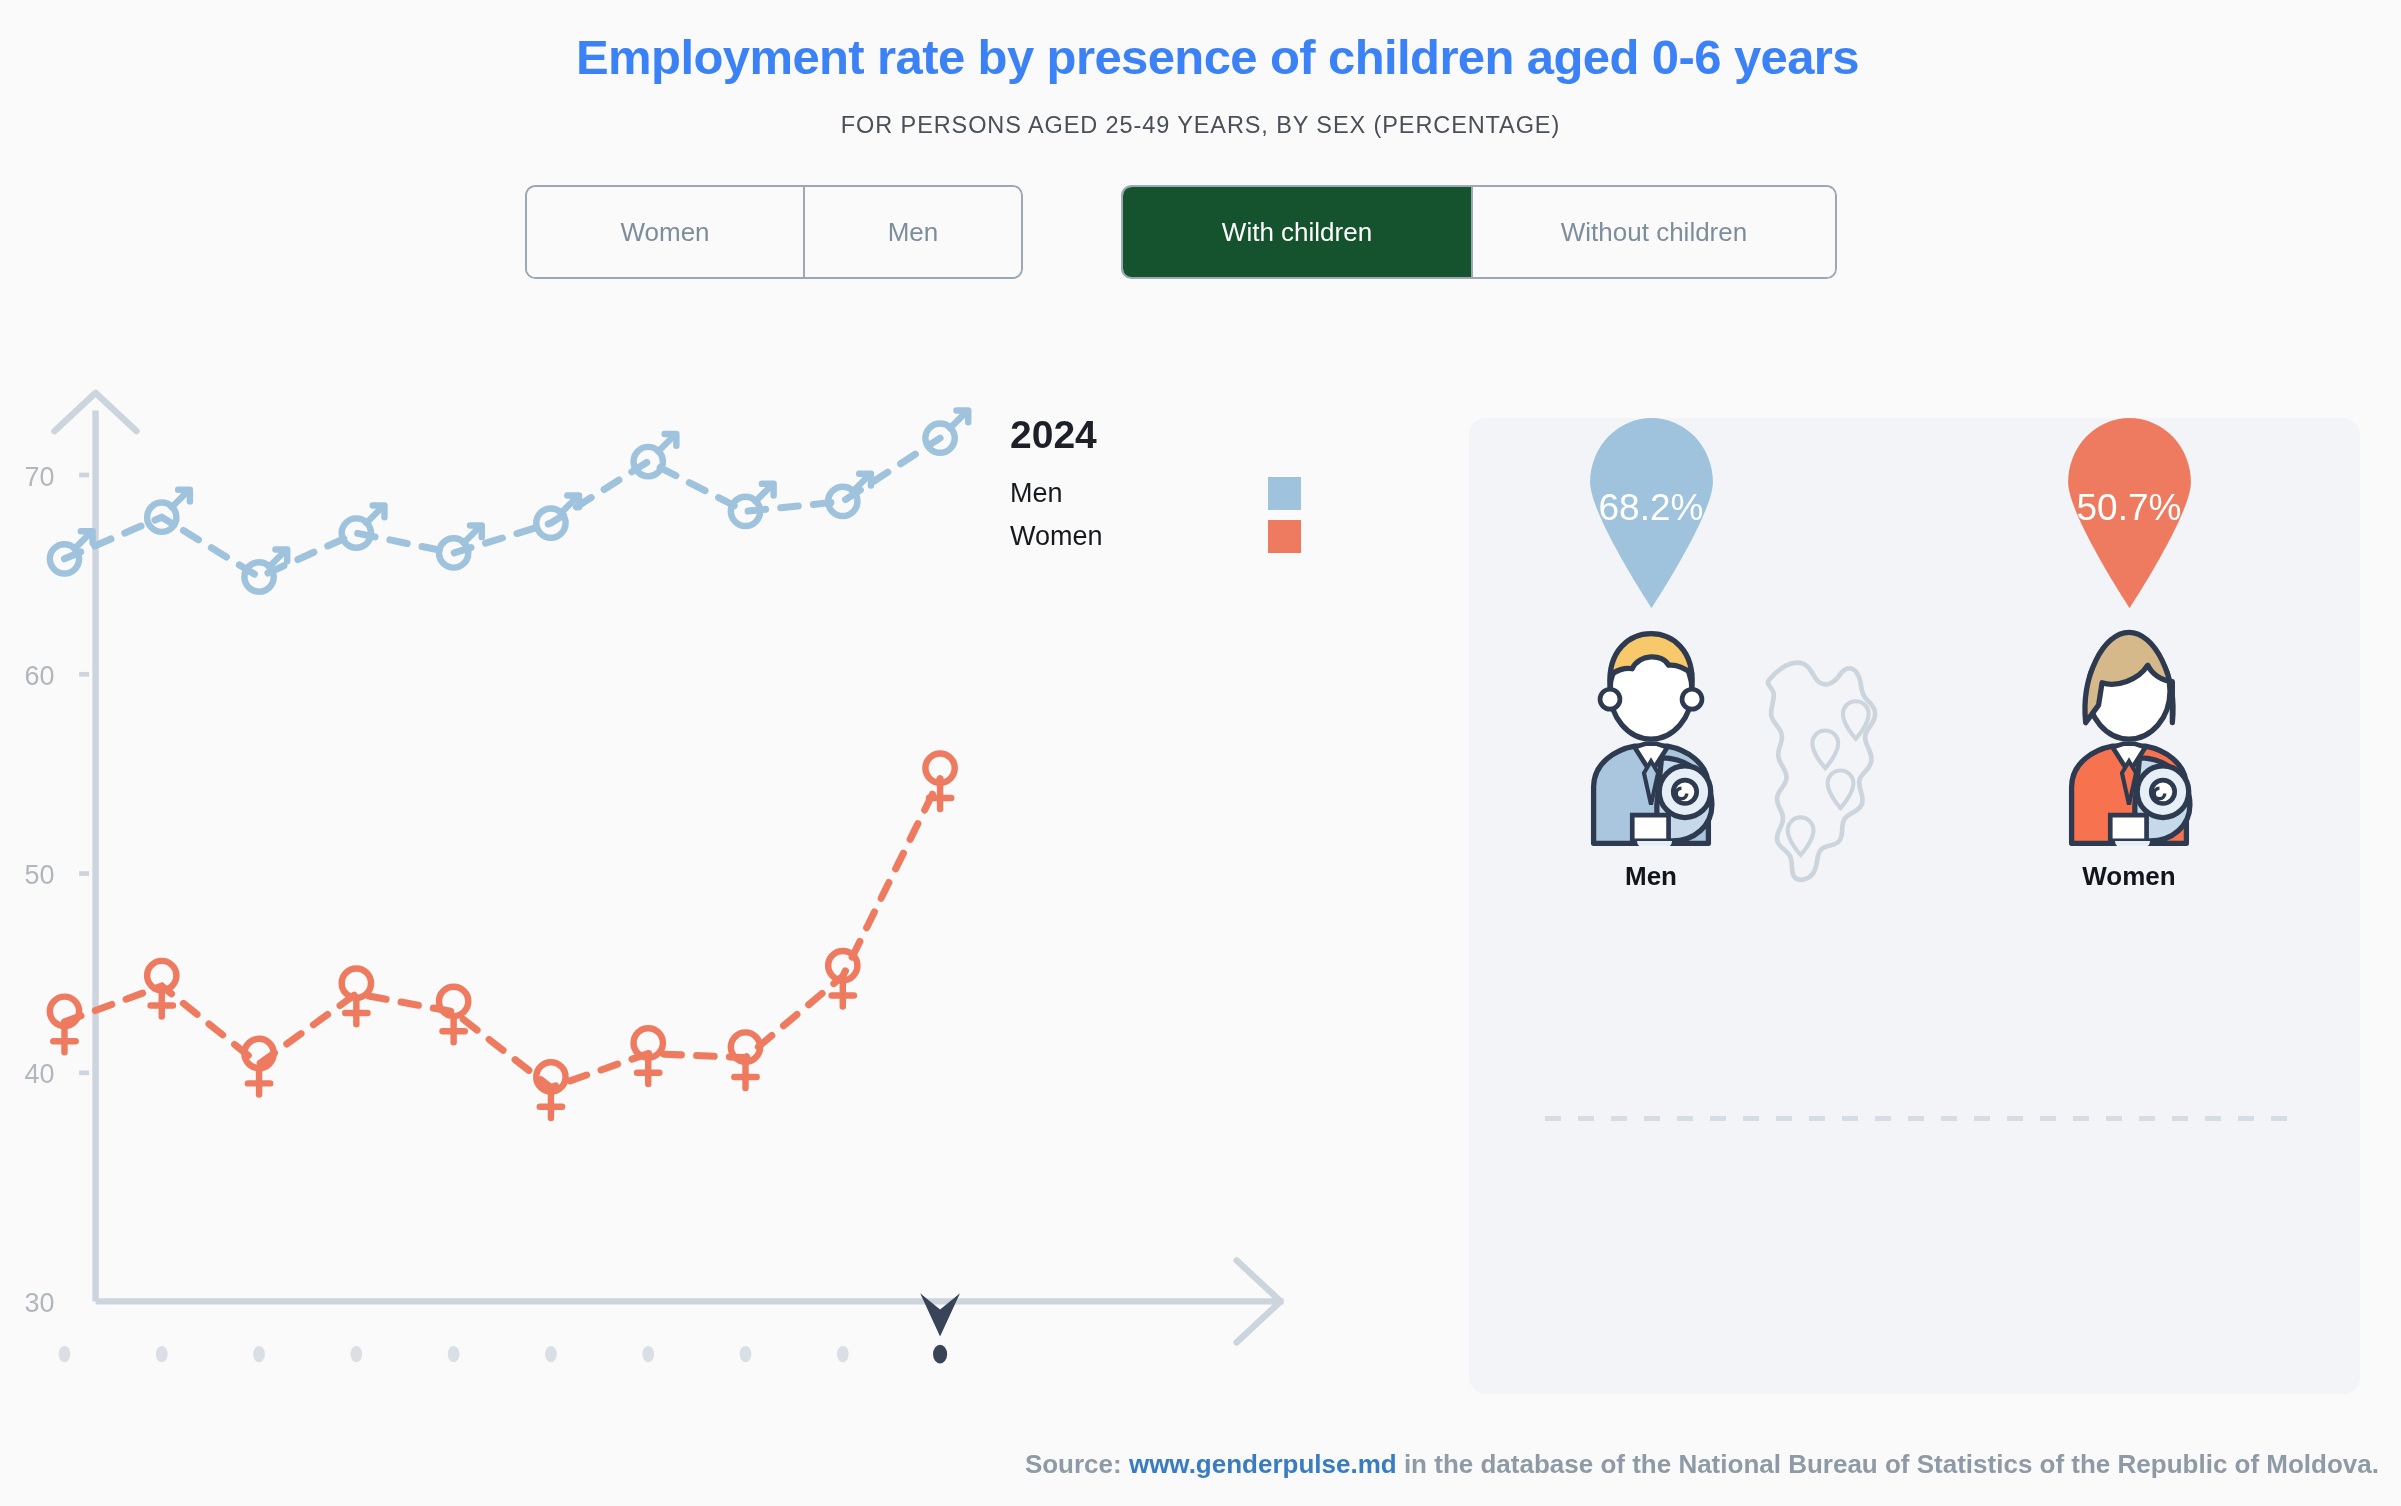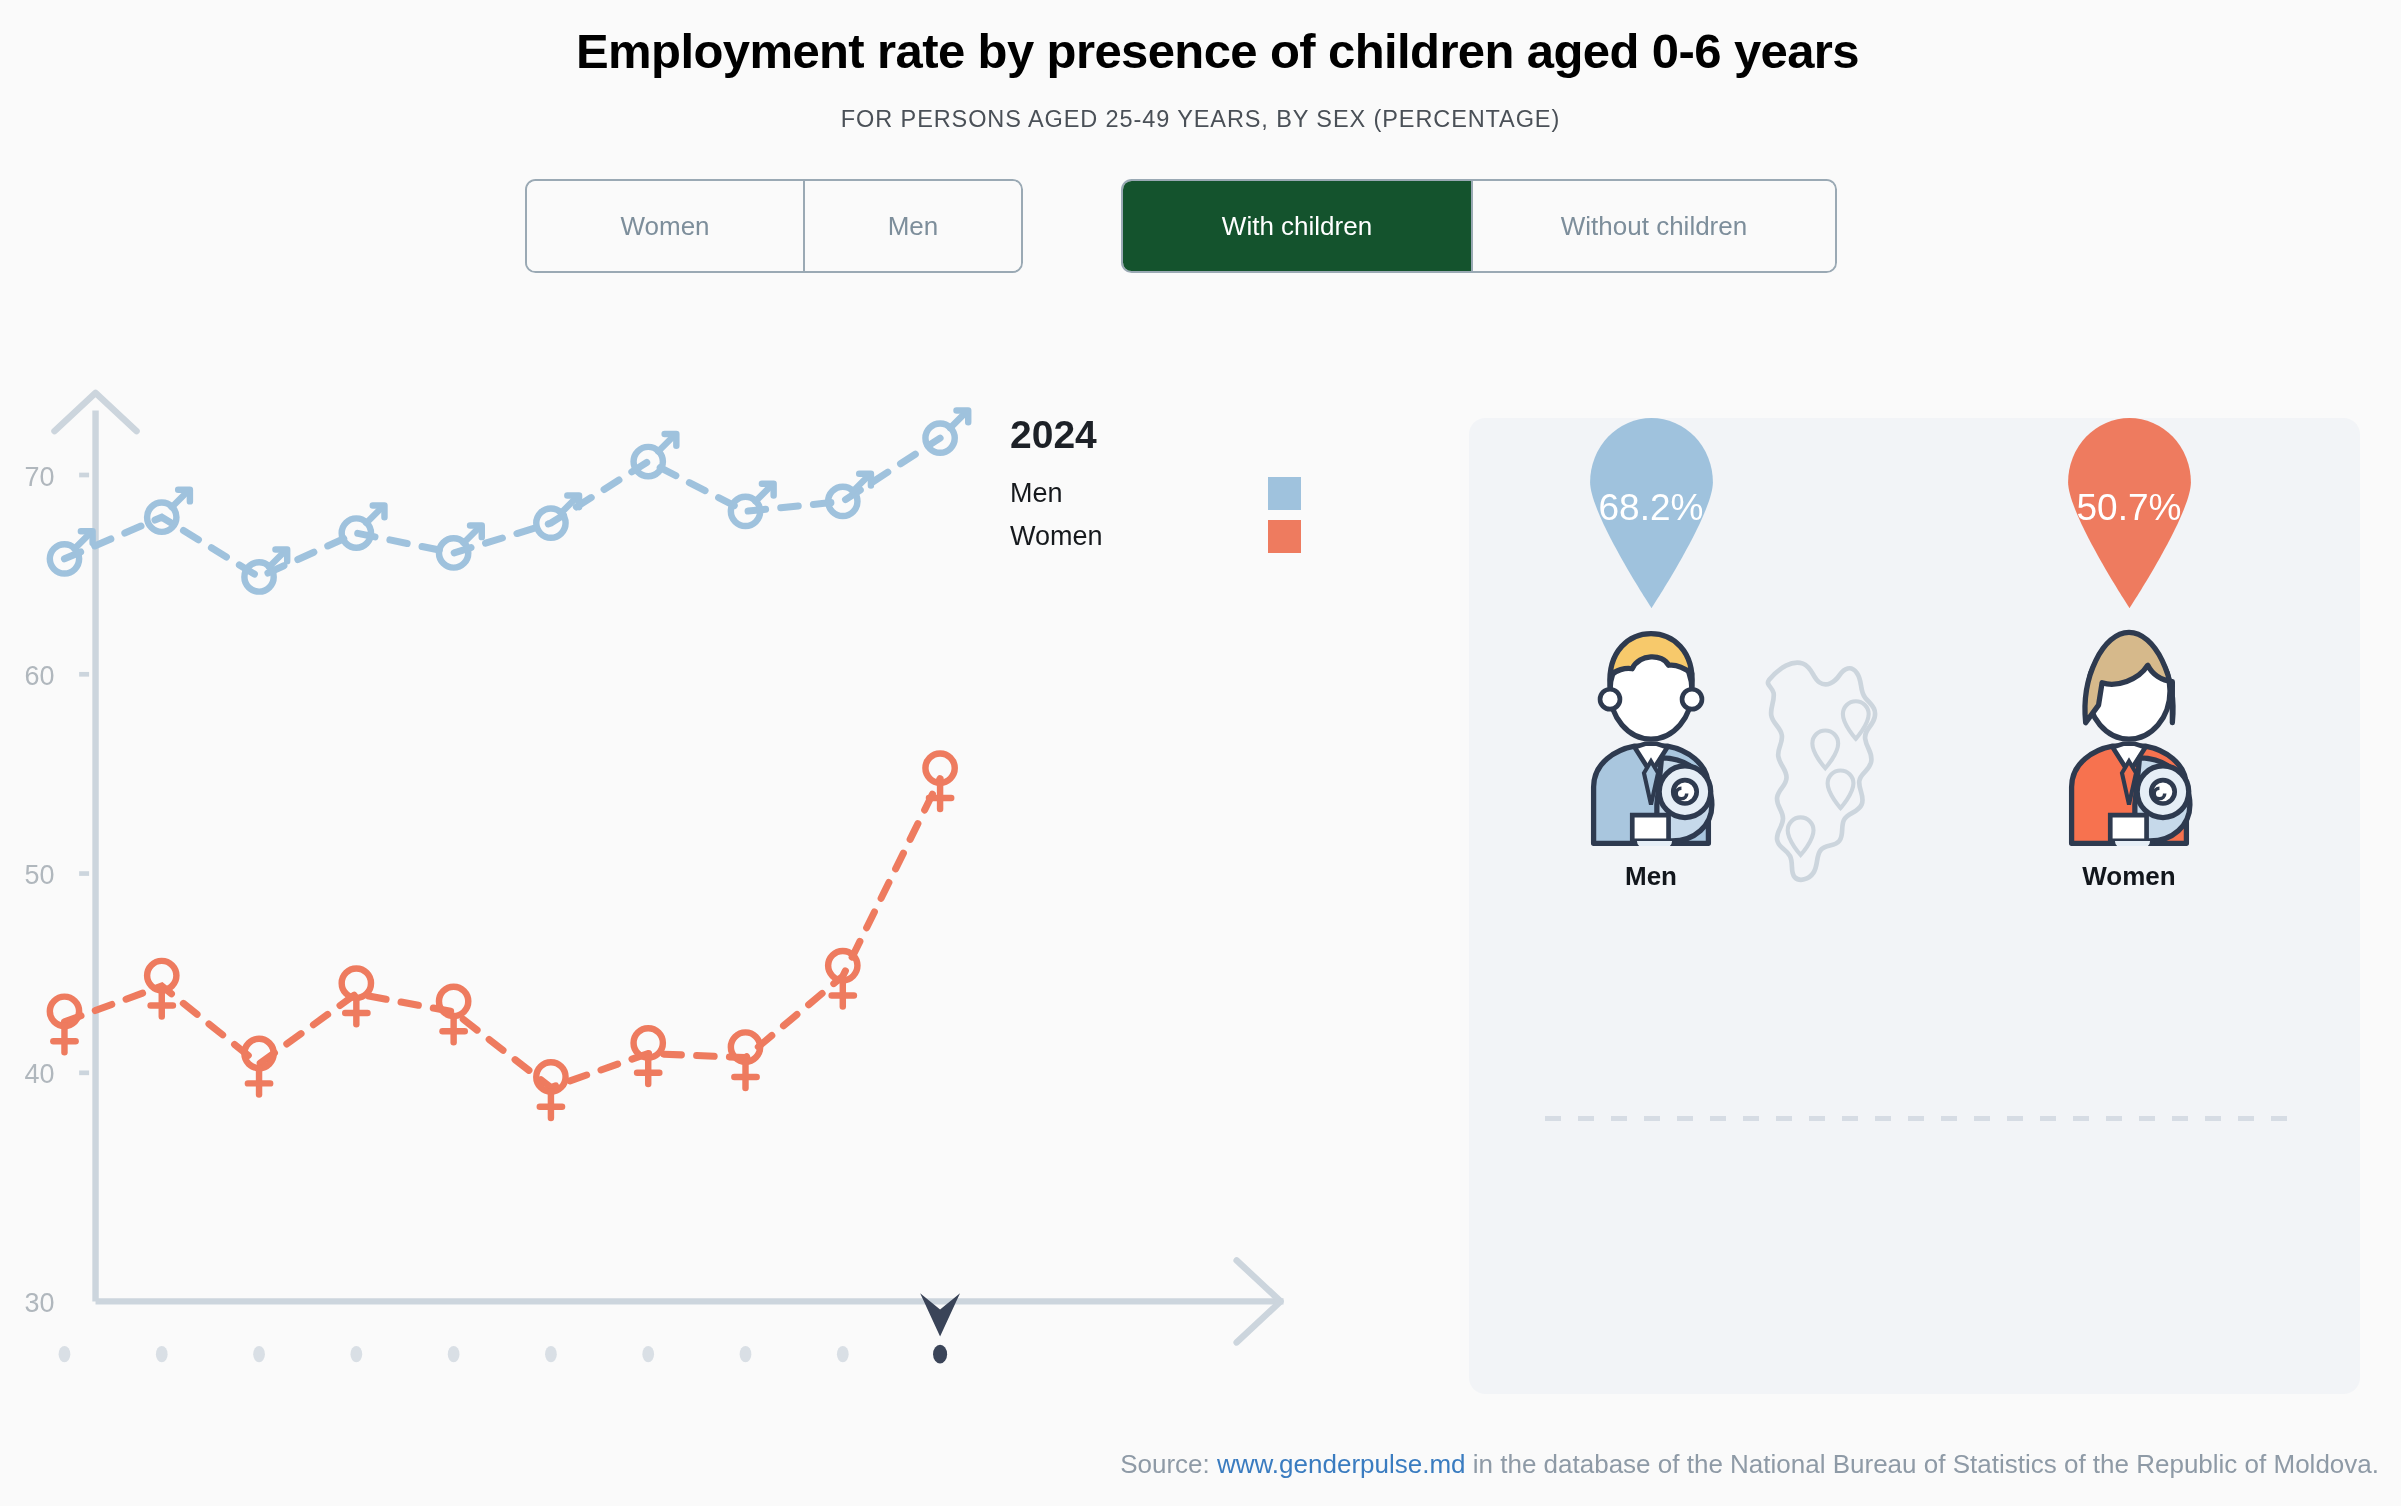--- a/index.html
+++ b/index.html
@@ -8,22 +8,22 @@
     background:#fafafa;
     font-family:"Liberation Sans", sans-serif;
     -webkit-font-smoothing:antialiased;
     overflow:hidden;
     position:relative;
   }
 
   
   .header { text-align:center; padding-top:22px; }
   .title {
-    font-size:49px; font-weight:bold; color:#000000;
-    letter-spacing:-0.6px; line-height:1.05; margin:4px;padding-left:34px;
+    font-size:49px; font-weight:bold; color:#3b82f6;
+    letter-spacing:-0.6px; line-height:1.05; margin:10px;padding-left:34px;
   }
   .subtitle {
     font-size:23.5px; color:#4a5057; letter-spacing:0.9px;
     margin-top:29px; font-weight:400;
   }
 
   
   .toggle-row {
     display:flex; align-items:center;
     margin-top:46px; padding-left:525px; gap:98px;
@@ -83,21 +83,21 @@
     background-size:33px 4.7px; background-repeat:repeat-x;
   }
   .note {
     position:absolute; left:77px; top:752px; width:786px;
     font-size:26px; line-height:1.46; color:#14181d;
   }
 
   
   .footer {
     position:absolute; right:22px; bottom:26px;
-    font-size:26px; color:#8e9aa6;
+    font-size:26px; color:#8e9aa6;font-weight:bold;
   }
   .footer a { color:#3a7cc0; text-decoration:none; }
 </style>
 </head>
 <body>
 
 <div class="header">
   <h1 class="title">Employment rate by presence of children aged 0-6 years</h1>
   <div class="subtitle">FOR PERSONS AGED 25-49 YEARS, BY SEX (PERCENTAGE)</div>
 </div>

